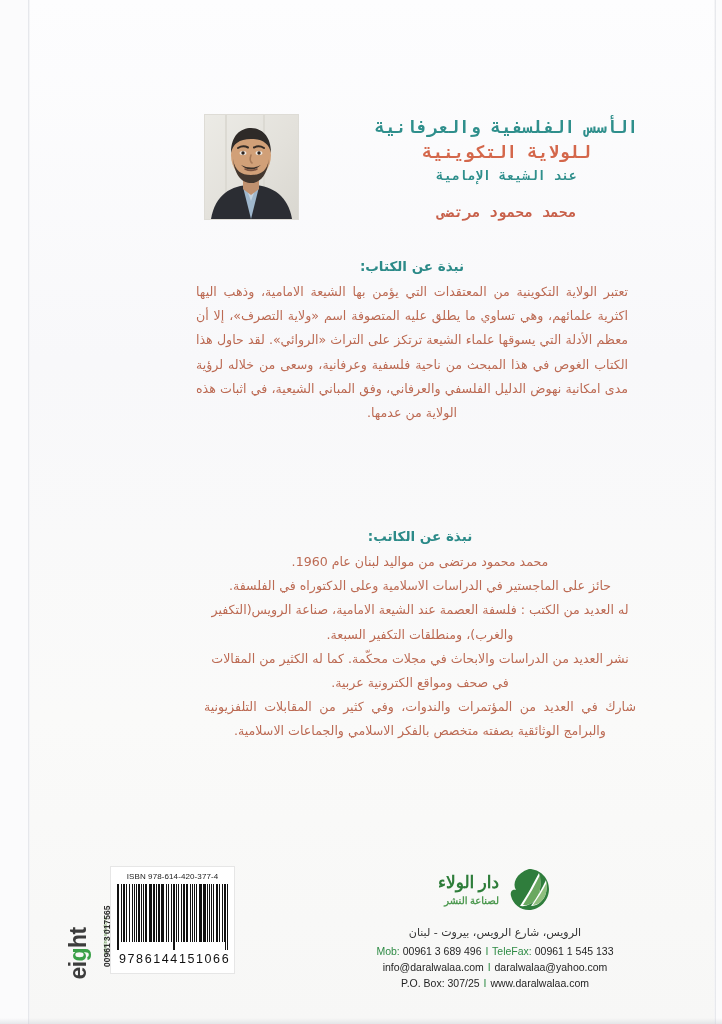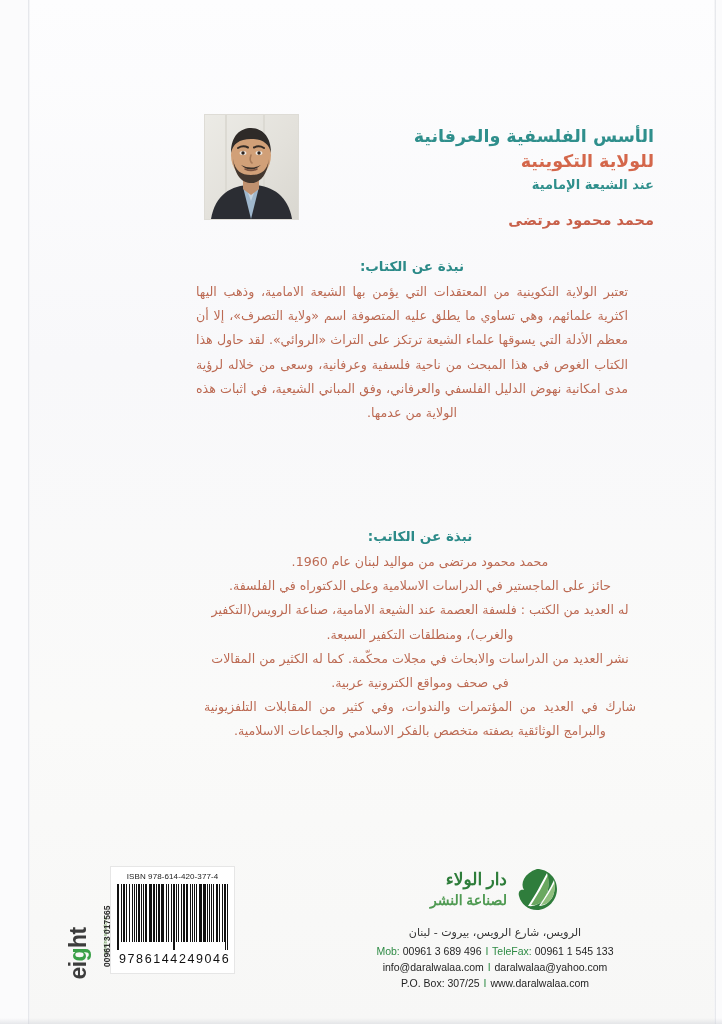--- a/index.html
+++ b/index.html
@@ -63,24 +63,25 @@
     height: 104px;
     background: #e9e7e2;
     border: 1px solid #dedcd6;
     overflow: hidden;
   }
   .portrait svg { display: block; width: 100%; height: 100%; }
 
   .titles {
     position: absolute;
     right: 0;
-    top: 12px;
+    top: 4px;
     width: 295px;
-    text-align: right;
+    text-align: center;
     direction: rtl;
+    font-family: Liberation Mono, monospace;
   }
   .title-line-1 {
     font-size: 17.5px;
     font-weight: 700;
     color: #2f8f8c;
     line-height: 1.42;
     letter-spacing: -0.1px;
   }
   .title-line-2 {
     font-size: 17.5px;
@@ -259,21 +260,21 @@
   }
   .pub-name-wrap { text-align: right; direction: rtl; font-family: Liberation Serif, serif; }
   .pub-name {
     font-size: 17px;
     font-weight: 700;
     color: #2e7d3a;
     line-height: 1.1;
     letter-spacing: 0.3px;
   }
   .pub-sub {
-    font-size: 14px;
+    font-size: 10px;
     font-weight: 700;
     color: #4f9a52;
     letter-spacing: 1.1px;
     margin-top: 2px;
   }
   .pub-mark { width: 46px; height: 46px; display: block; }
 
   .pub-address {
     font-size: 11px;
     color: #333333;
@@ -428,21 +429,21 @@
         <i style="width: 1px; margin-right: 2px; height: 88%; align-self: flex-start;"></i>
         <i style="width: 1px; margin-right: 2px; height: 88%; align-self: flex-start;"></i>
         <i style="width: 2px; margin-right: 2px; height: 88%; align-self: flex-start;"></i>
         <i style="width: 1px; margin-right: 1px; height: 88%; align-self: flex-start;"></i>
         <i style="width: 1px; margin-right: 1px; height: 100%;"></i>
         <i style="width: 2px; margin-right: 1px; height: 100%;"></i>
       </div>
     <div class="barcode-digits">
       <span>9</span>
       <span>786144</span>
-      <span>249046</span>
+      <span>151066</span>
     </div>
   </div>
 
   <div class="eight-logo">
     <div class="eight-rot"><span>ei</span><span class="g">g</span><span>ht</span></div>
     <div class="eight-tag">printing solutions</div>
     <div class="eight-phone">00961 3 017565</div>
   </div>
 
   <div class="publisher">

